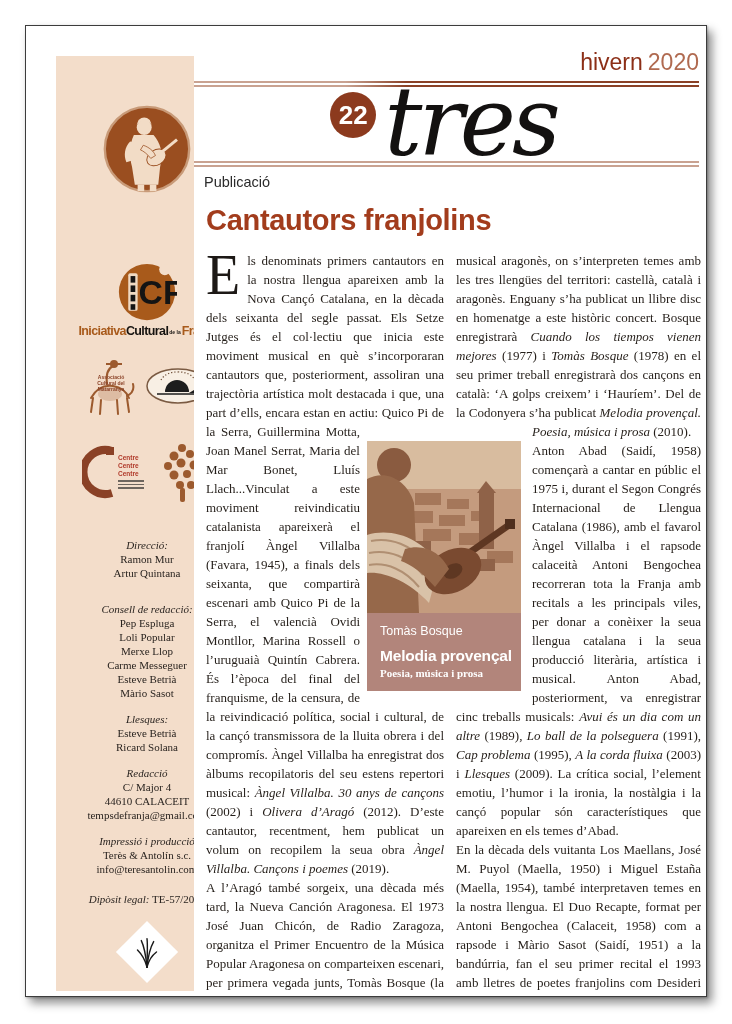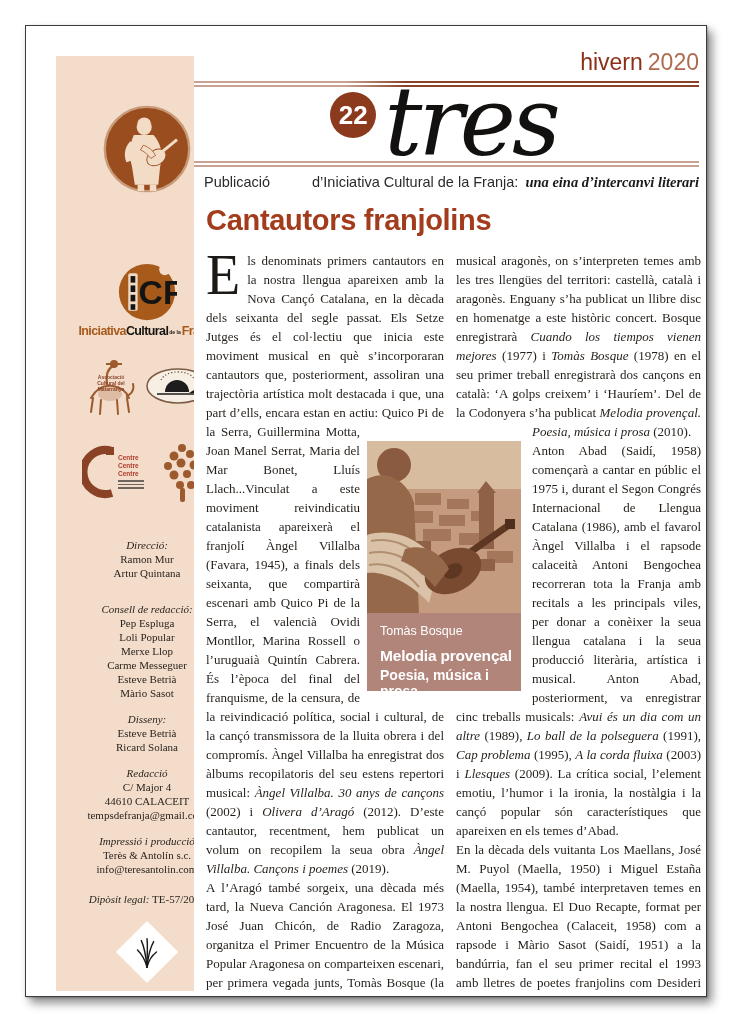--- a/index.html
+++ b/index.html
@@ -70,21 +70,21 @@
   #col2 .spacer{float:left;width:76px;height:742px;shape-outside:inset(175px 0 292px 0);}
   .bp{margin:0;}
   .drop::first-letter{float:left;font-size:56px;line-height:45px;padding:2px 7px 0 0;color:#1d1916;}
 
   
   .cover{position:absolute;left:341px;top:415px;width:154px;height:250px;z-index:3;box-shadow:0 0 0 1px rgba(255,255,255,.6);}
   .cover-photo{width:154px;height:172px;display:block;}
   .cover-panel{width:154px;height:78px;background:var(--cover-panel);color:#fff;padding:11px 0 0 13px;}
   .cover-author{font-family:"Liberation Sans",sans-serif;font-size:12.5px;}
   .cover-title{font-family:"Liberation Sans",sans-serif;font-weight:bold;font-size:15.5px;margin-top:9px;letter-spacing:-.2px;}
-  .cover-sub{font-family:Liberation Sans, sans-serif;font-weight:bold;font-size:14px;margin-top:2px;}
+  .cover-sub{font-family:Liberation Serif, serif;font-weight:bold;font-size:11px;margin-top:2px;}
 </style>
 </head>
 <body>
 
 <div class="page">
 
   <aside class="sidebar">
     <div class="medallion">
       <svg viewBox="0 0 96 96" width="90" height="90">
         <circle cx="48" cy="48" r="45" fill="#9A4E20"></circle>
@@ -195,21 +195,21 @@
         <div>
             <div>Pep Espluga</div>
             <div>Loli Popular</div>
             <div>Merxe Llop</div>
             <div>Carme Messeguer</div>
             <div>Esteve Betrià</div>
             <div>Màrio Sasot</div>
           </div>
       </div>
       <div class="sb-block">
-        <div class="sb-label">Disseny:</div>
+        <div class="sb-label">Llesques:</div>
         <div>
             <div>Esteve Betrià</div>
             <div>Ricard Solana</div>
           </div>
       </div>
       <div class="sb-block">
         <div class="sb-label">Redacció</div>
         <div>
             <div>C/ Major 4</div>
             <div>44610 CALACEIT</div>
@@ -259,24 +259,20 @@
     <span class="mast-word">tres</span>
   </div>
 
   <div class="rule rule-mid">
       <i></i>
       <i></i>
     </div>
 
   <div class="subline">
     <span>Publicació</span>
-    <span class="sub-right">
-      <span>d’Iniciativa Cultural de la Franja:</span>
-      <span class="sub-tag">una eina d’intercanvi literari</span>
-    </span>
   </div>
 
   <h1 class="article-title">Cantautors franjolins</h1>
 
   <div class="col" id="col1" lang="ca">
     <div class="spacer"></div>
   <p class="bp drop"><span>Els denominats primers cantautors en la nostra llengua apareixen amb la Nova Cançó Catalana, en la dècada dels seixanta del segle passat. Els Setze Jutges és el col·lectiu que inicia este moviment musical en què s’incorporaran cantautors que, posteriorment, assoliran una trajectòria artística molt destacada i que, una part d’ells, encara estan en actiu: Quico Pi de la Serra, Guillermina Motta, Joan Manel Serrat, Maria del Mar Bonet, Lluís Llach...Vinculat a este moviment reivindicatiu catalanista apareixerà el franjolí Àngel Villalba (Favara, 1945), a finals dels seixanta, que compartirà escenari amb Quico Pi de la Serra, el valencià Ovidi Montllor, Marina Rossell o l’uruguaià Quintín Cabrera. És l’època del final del franquisme, de la censura, de la reivindicació política, social i cultural, de la cançó transmissora de la lluita obrera i del compromís. Àngel Villalba ha enregistrat dos àlbums recopilatoris del seu estens repertori musical: </span><i>Àngel Villalba. 30 anys de cançons</i><span> (2002) i </span><i>Olivera d’Aragó</i><span> (2012). D’este cantautor, recentment, hem publicat un volum on recopilem la seua obra </span><i>Àngel Villalba. Cançons i poemes</i><span> (2019).</span></p>
       <p class="bp"><span>A l’Aragó també sorgeix, una dècada més tard, la Nueva Canción Aragonesa. El 1973 José Juan Chicón, de Radio Zaragoza, organitza el Primer Encuentro de la Música Popular Aragonesa on comparteixen escenari, per primera vegada junts, Tomàs Bosque (la Codonyera, 1958), La Bullonera, Joaquín Carbonell, José Antonio Labordeta i el grup Renaxer, l’actuació que va tindre gran ressò, significà la consolidació del nou moviment</span></p>
     </div>
   <div class="col" id="col2" lang="ca">

